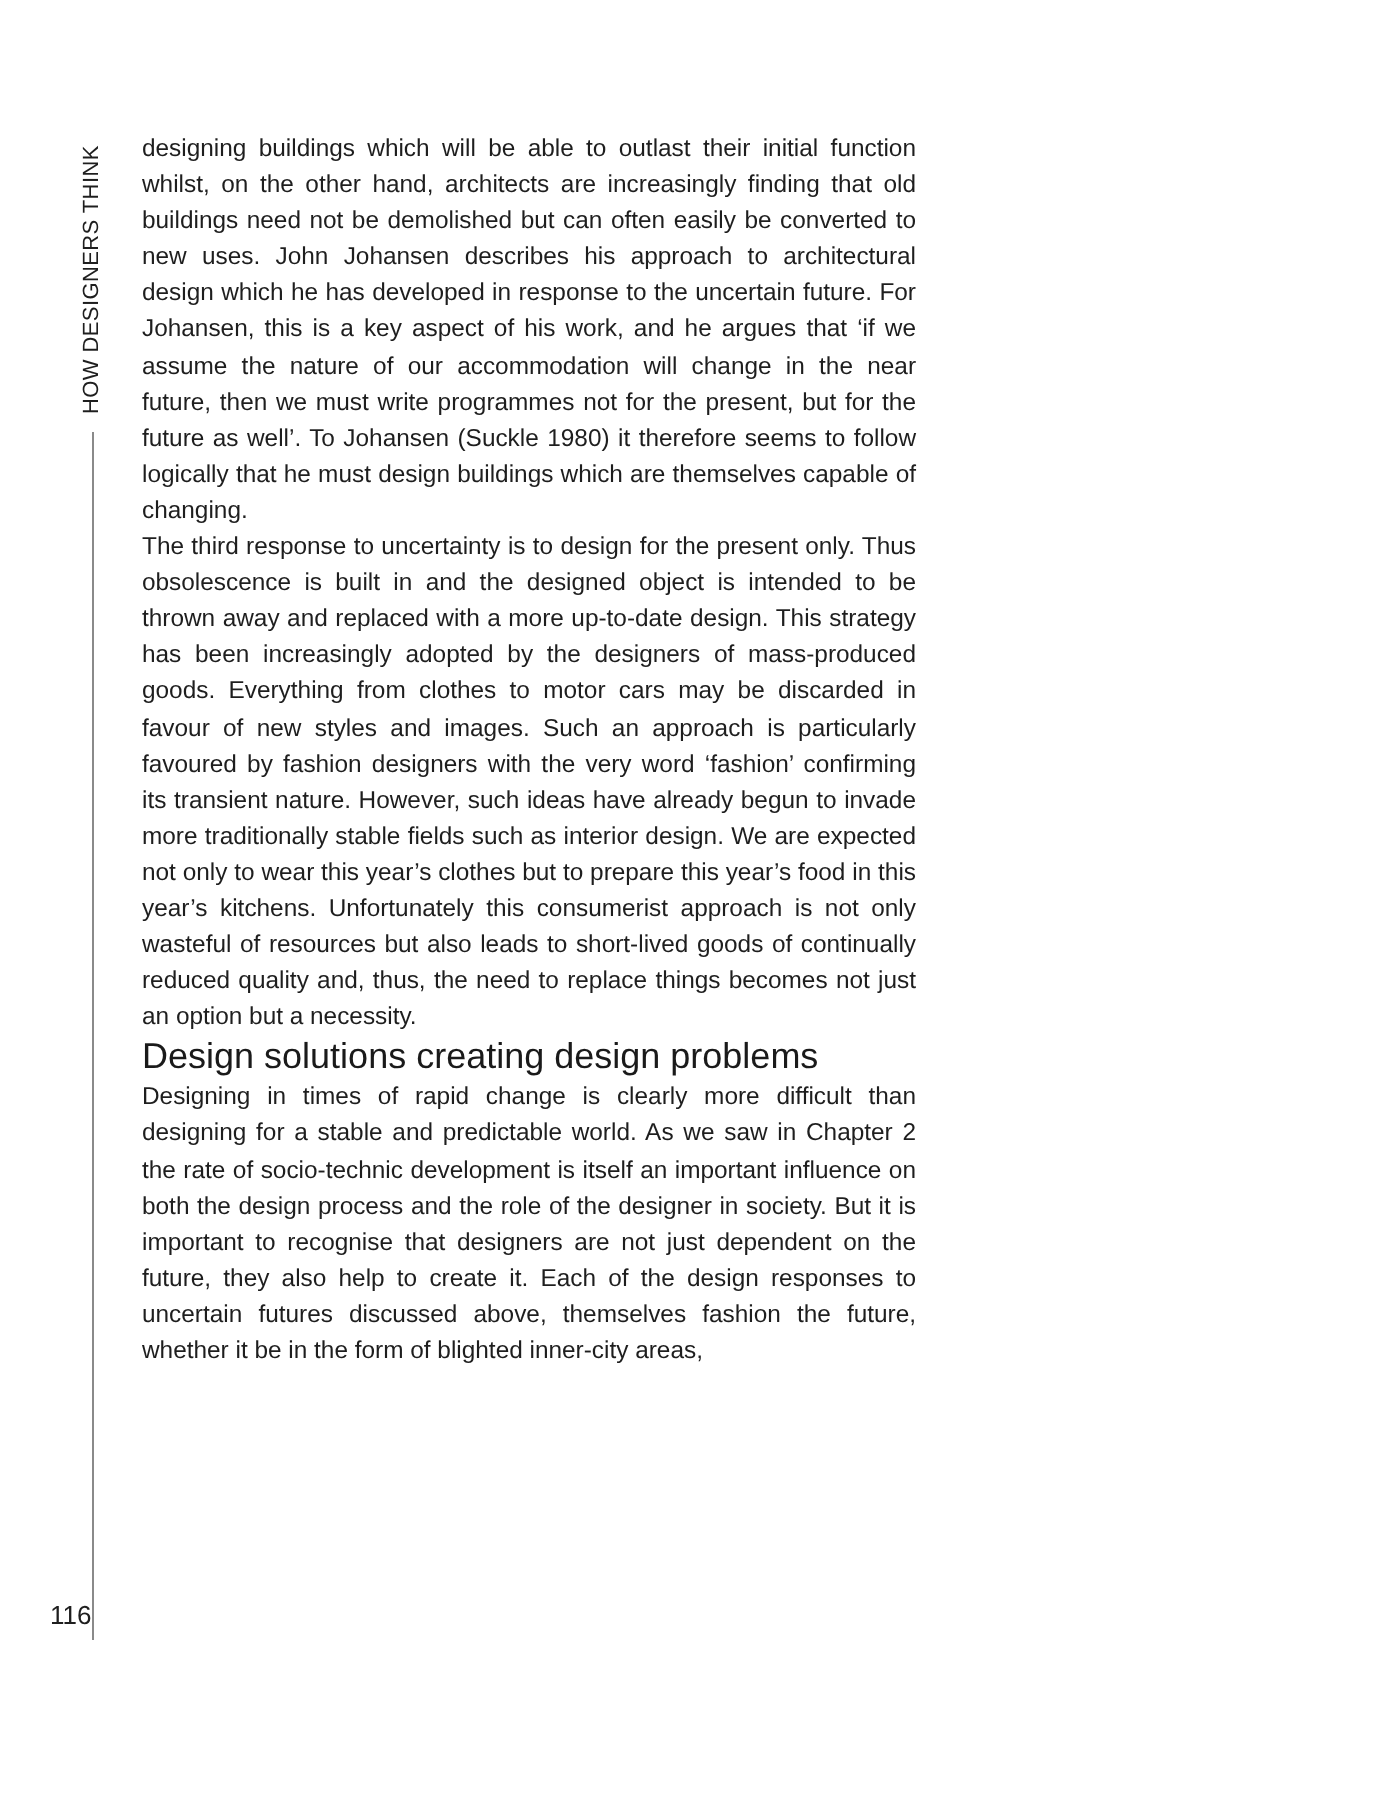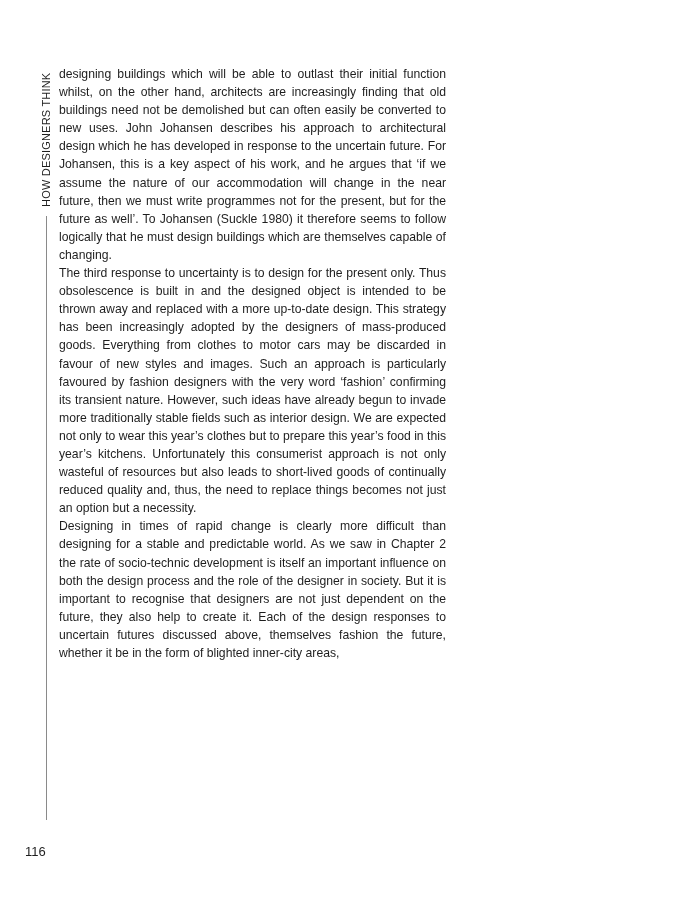--- a/index.html
+++ b/index.html
@@ -12,24 +12,24 @@
     position: absolute; left: 0; top: 145px;
     transform-origin: 0 0; transform: rotate(-90deg);
     white-space: nowrap; font-size: 11px; letter-spacing: 0.2px; color: #1e1e1e;
     line-height: 14px; display: block;
   }
   .vrule {
     position: absolute; left: 46px; top: 216px; width: 1px; height: 604px;
     background: #8a8a8a;
   }
   .folio {
-    position: absolute; left: 25px; top: 844px; font-size: 13px; color: #1e1e1e;
+    position: absolute; left: 25px; top: 800px; font-size: 13px; color: #1e1e1e;
   }
   .column {
-    position: absolute; left: 59px; top: 65px; width: 387px;
+    position: absolute; left: 71px; top: 65px; width: 387px;
   }
   p.body {
     margin: 0; font-size: 12.2px; line-height: 18.1px; text-align: justify;
     hyphens: manual; letter-spacing: 0px; word-spacing: 0px;
   }
   h2.section {
     margin: 0; font-weight: normal; font-size: 18px; line-height: 22px; color: #1a1a1a;
   }
   .h2a { margin-top: 36px; margin-bottom: 16px; }
   .h2b { margin-top: 36px; margin-bottom: 16px; }
@@ -39,14 +39,15 @@
 
 <div class="running-head">
   <span>HOW DESIGNERS THINK</span>
 </div>
 <div class="vrule"></div>
 <div class="folio">116</div>
 
 <div class="column">
   <p class="body">designing buildings which will be able to outlast their initial function whilst, on the other hand, architects are increasingly finding that old buildings need not be demolished but can often easily be converted to new uses. John Johansen describes his approach to architectural design which he has developed in response to the uncertain future. For Johansen, this is a key aspect of his work, and he argues that ‘if we assume the nature of our accommodation will change in the near future, then we must write programmes not for the present, but for the future as well’. To Johansen (Suckle 1980) it therefore seems to follow logically that he must design buildings which are themselves capable of changing.</p>
   <p class="body">The third response to uncertainty is to design for the present only. Thus obsolescence is built in and the designed object is intended to be thrown away and replaced with a more up-to-date design. This strategy has been increasingly adopted by the designers of mass-produced goods. Everything from clothes to motor cars may be discarded in favour of new styles and images. Such an approach is particularly favoured by fashion designers with the very word ‘fashion’ confirming its transient nature. However, such ideas have already begun to invade more traditionally stable fields such as interior design. We are expected not only to wear this year’s clothes but to prepare this year’s food in this year’s kitchens. Unfortunately this consumerist approach is not only wasteful of resources but also leads to short-lived goods of continually reduced quality and, thus, the need to replace things becomes not just an option but a necessity.</p>
+  <h2 class="section h2b">Design solutions creating design problems</h2>
   <p class="body">Designing in times of rapid change is clearly more difficult than designing for a stable and predictable world. As we saw in Chapter 2 the rate of socio-technic development is itself an important influence on both the design process and the role of the designer in society. But it is important to recognise that designers are not just dependent on the future, they also help to create it. Each of the design responses to uncertain futures discussed above, themselves fashion the future, whether it be in the form of blighted inner-city areas,</p>
 </div>
 
 </body></html>

